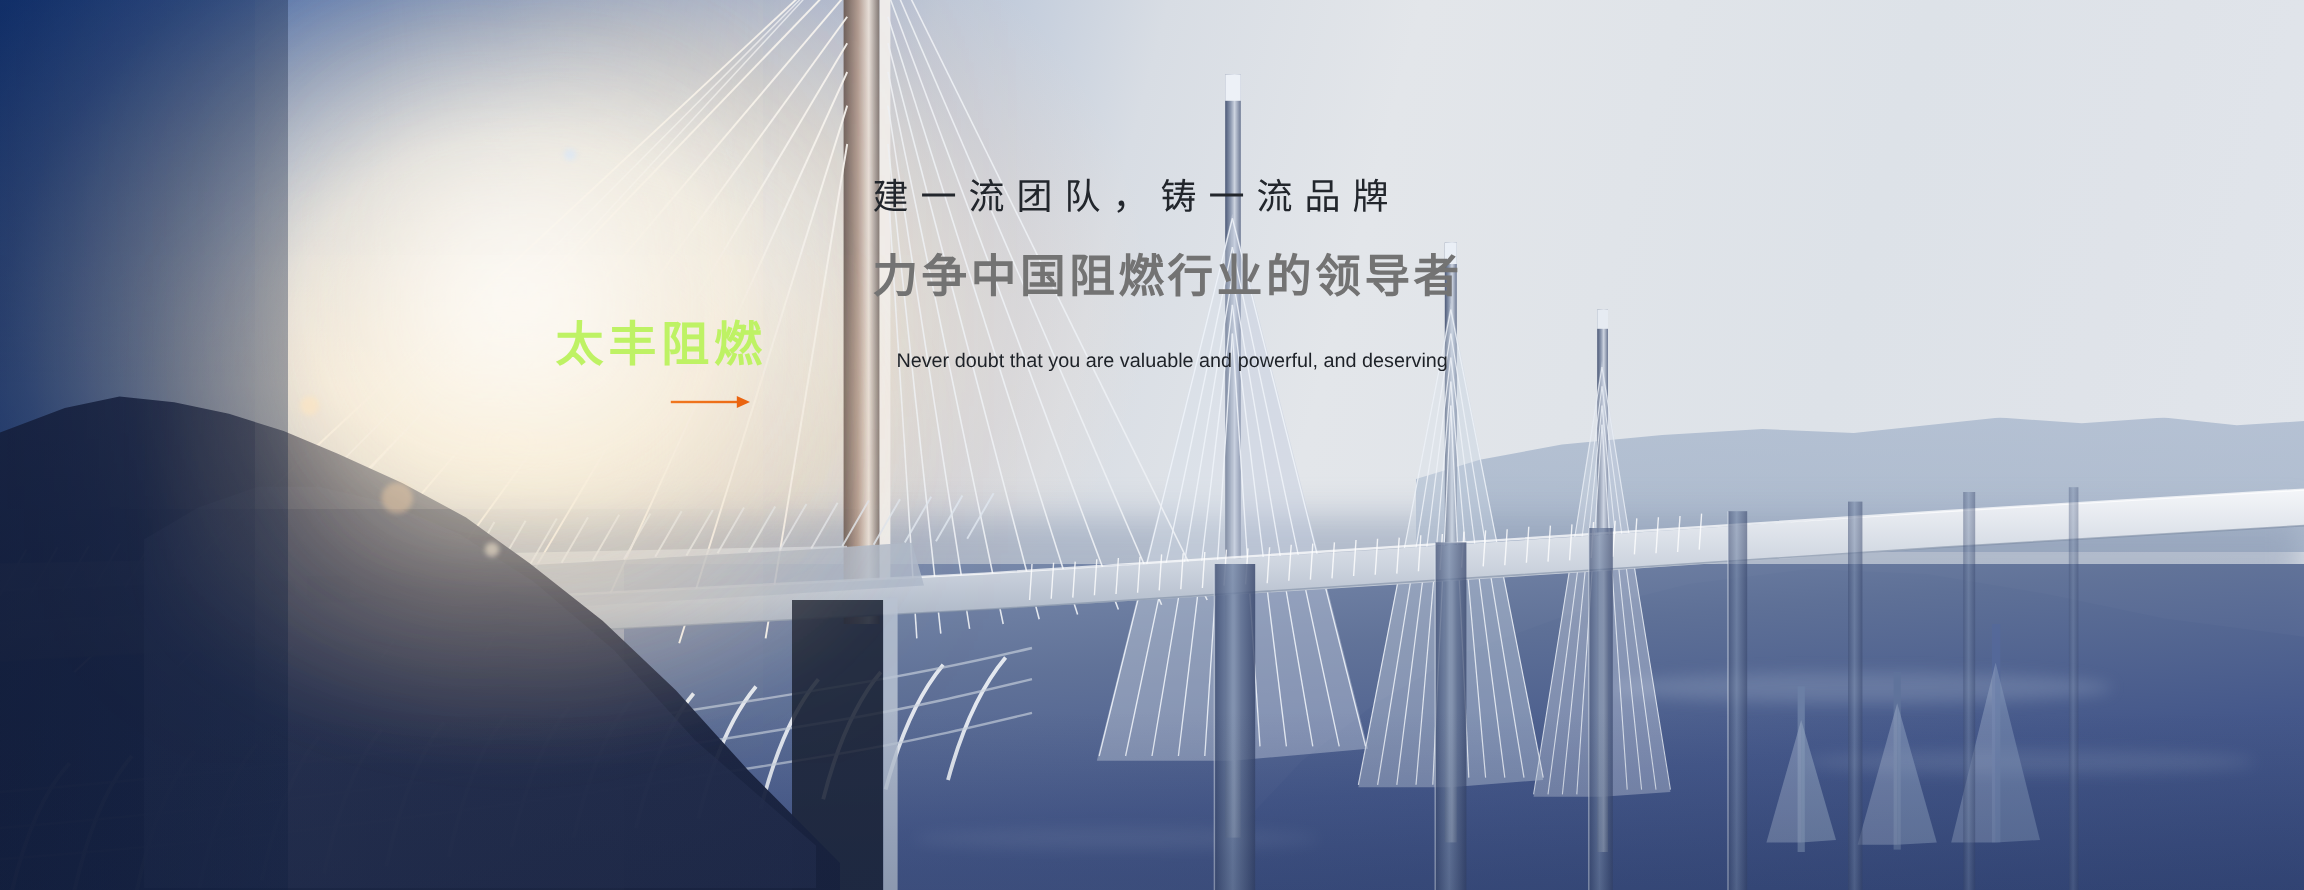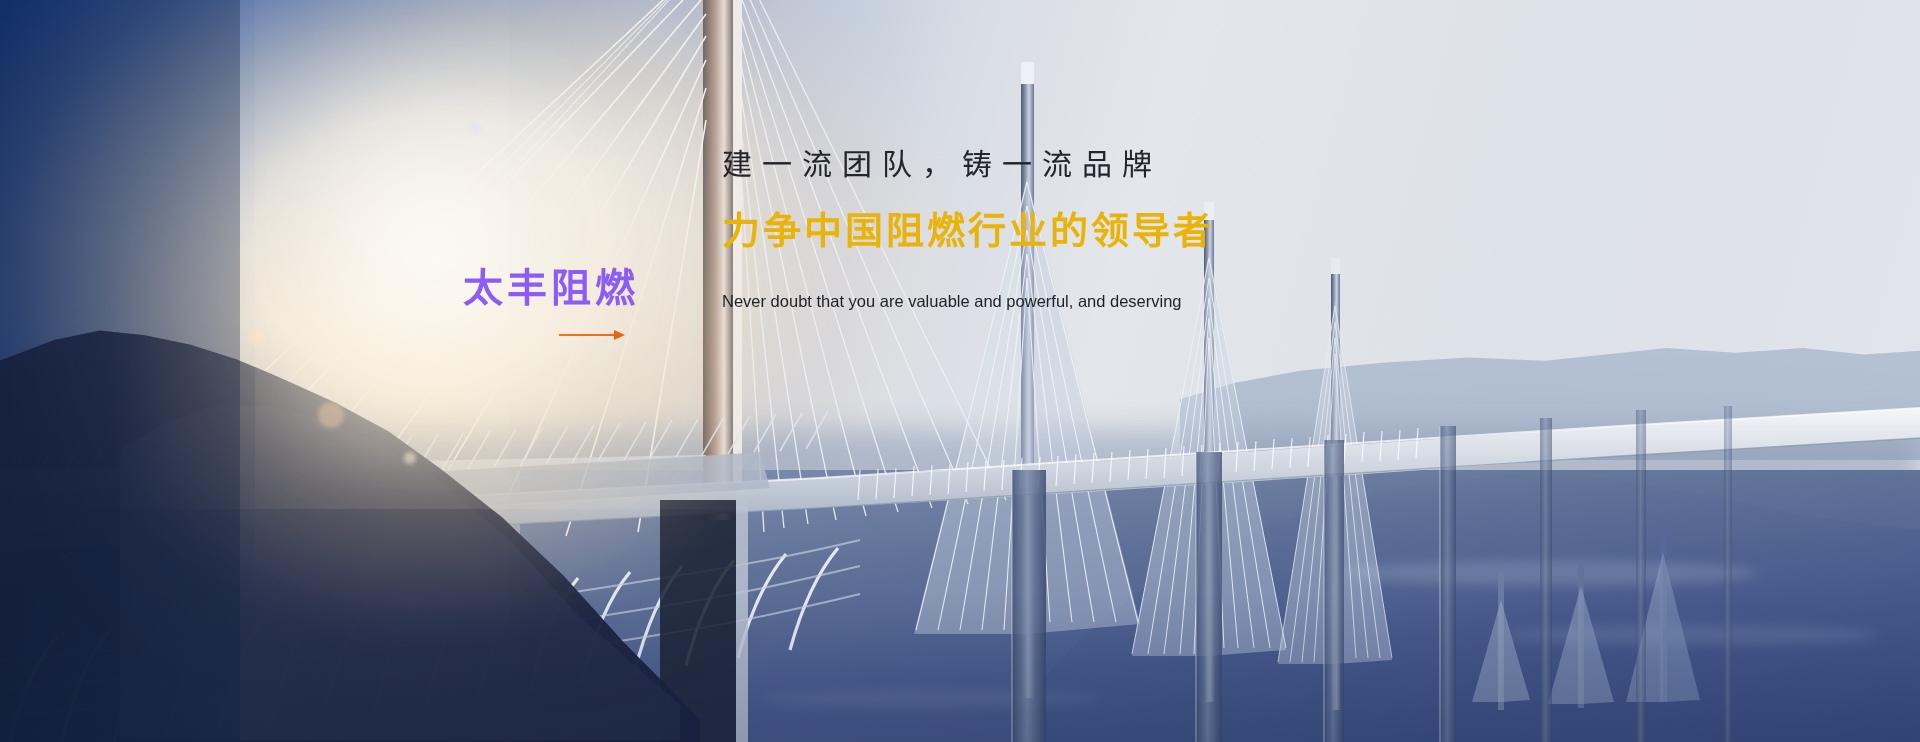--- a/index.html
+++ b/index.html
@@ -129,21 +129,21 @@
 
   
   .logo-block{
     position:absolute;left:463px;top:268px;
     width:220px;
   }
   .logo-text{
     margin:0;
     font-family:"Liberation Sans","DejaVu Sans",sans-serif;
     font-size:40px;font-weight:700;line-height:1;
-    color:#8b5cf6;
+    color:#bef264;
     letter-spacing:4px;
     white-space:nowrap;
   }
   .logo-arrow{
     position:relative;
     margin-top:22px;margin-left:96px;
     width:66px;height:10px;
   }
   .logo-arrow .shaft{
     position:absolute;left:0;top:4px;width:60px;height:2px;
@@ -151,48 +151,47 @@
   }
   .logo-arrow .head{
     position:absolute;right:0;top:0;
     width:0;height:0;
     border-left:11px solid #ea6410;
     border-top:5px solid transparent;
     border-bottom:5px solid transparent;
   }
 
   .copy-block{
-    position:absolute;left:681px;top:150px;
+    position:absolute;left:727px;top:150px;
     width:640px;
-    padding-left:41px;
   }
   .headline-sub{
     margin:0;
     font-family:"Liberation Serif","DejaVu Serif",serif;
     font-size:30px;font-weight:400;line-height:1;
     color:#22262c;
     letter-spacing:10px;
     white-space:nowrap;
   }
   .headline-main{
     margin:32px 0 0 0;
     font-family:"Liberation Sans","DejaVu Sans",sans-serif;
     font-size:38px;font-weight:700;line-height:1;
-    color:#eab308;
+    color:#737373;
     letter-spacing:3px;
     white-space:nowrap;
   }
   .lede{
     margin:38px 0 0 0;
     font-family:"Liberation Sans","DejaVu Sans",sans-serif;
     font-size:16.5px;font-weight:400;line-height:27px;
     color:#1d2127;
     width:470px;
   }
-  .lede span{display:block;white-space:nowrap;}
+  .lede span{display:block;white-space:nowrap;margin-left:20px;}
 </style>
 </head>
 <body>
 
 <div class="banner">
 
   <div class="sky"></div>
   <div class="sky-top-tint"></div>
 
   <div class="hill-far"></div>

